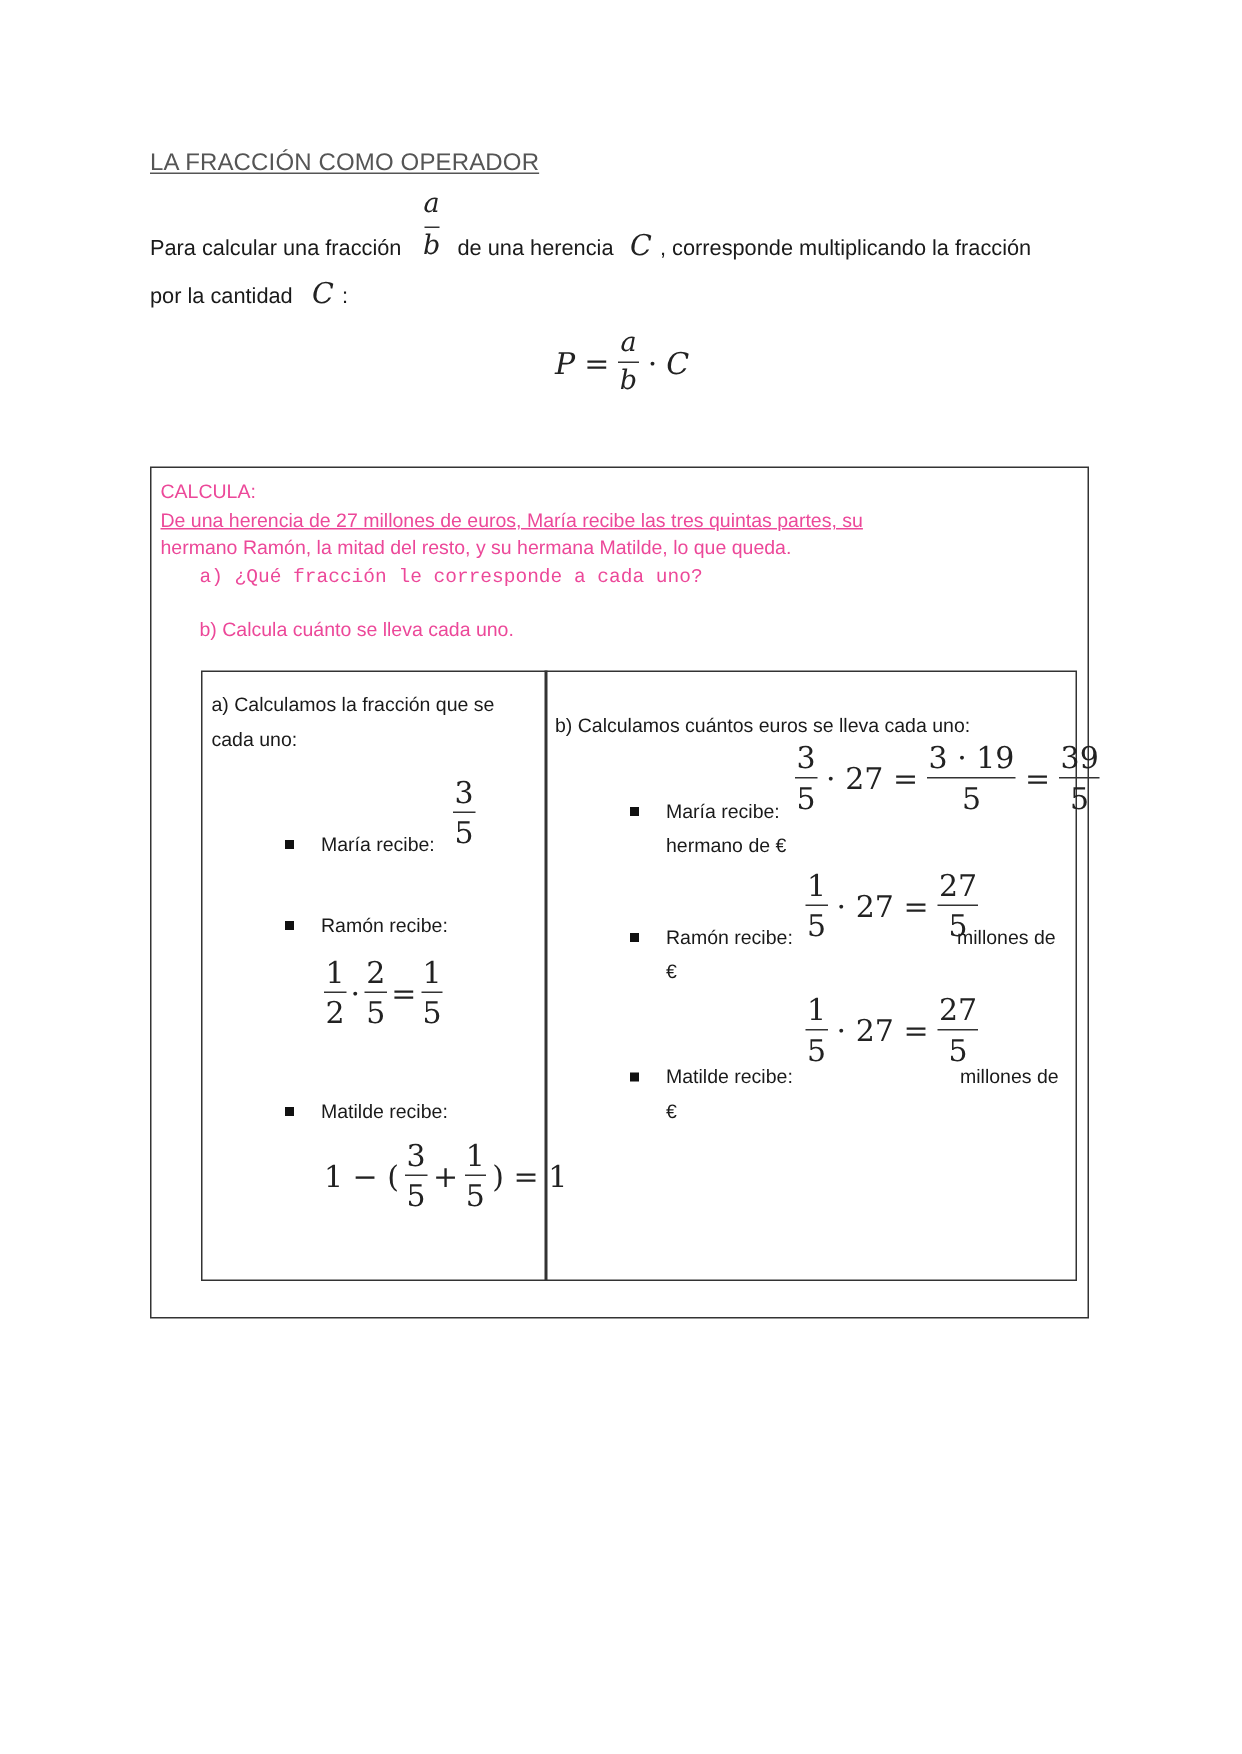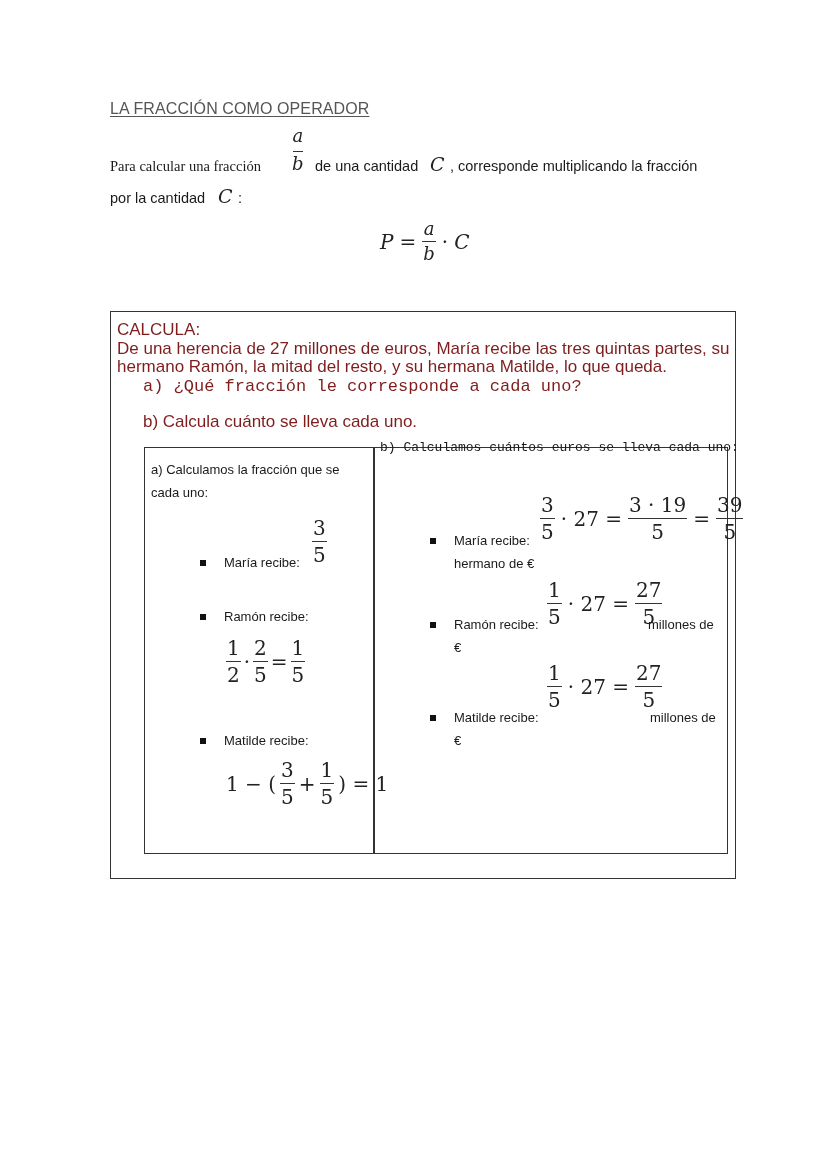--- a/index.html
+++ b/index.html
@@ -1,46 +1,46 @@
 <!DOCTYPE html>
 <html><head>
 <meta charset="utf-8">
 <style>
   html, body { margin:0; padding:0; background:#ffffff; }
   body { width:828px; height:1169px; position:relative; overflow:hidden;
          font-family:"Liberation Sans", sans-serif; color:#1a1a1a; }
-  .abs { position:absolute;margin-left:10px; }
+  .abs { position:absolute; }
   .title { left:100px; top:100px; font-size:16px; color:#555555; text-decoration:underline; text-underline-offset:2px; letter-spacing:0.1px; }
   .p { font-size:14.5px; color:#1a1a1a; white-space:nowrap; }
   .m { font-family:"DejaVu Serif", "Liberation Serif", serif; font-style:italic; color:#222; }
   .mr { font-family:"DejaVu Serif", "Liberation Serif", serif; color:#222; }
   .frac { display:inline-flex; flex-direction:column; align-items:center; vertical-align:middle; line-height:1; }
   .frac .num, .frac .den { padding:0 1px; }
   .frac .bar { height:1px; background:#333; align-self:stretch; margin:3px 0; }
   .box-outer { left:100px; top:311px; width:624px; height:566px; border:1.5px solid #333; }
   .box-inner { left:134px; top:447px; width:582px; height:405px; border:1.5px solid #333; }
   .divider { left:363px; top:447px; width:1.5px; height:407px; background:#333; }
   .bul { width:6px; height:6px; background:#111; }
   .s13 { font-size:13px; color:#1a1a1a; white-space:nowrap; }
-  .s15 { font-size:17px; color:#7f1d1d; white-space:nowrap;text-align:right; }
+  .s15 { font-size:13px; color:#ec4899; white-space:nowrap;text-align:right; }
   .eq { font-size:20px; display:flex; align-items:center; gap:3px; }
   .eq .frac { font-size:20px; }
 </style>
 </head>
 <body>
 
 <div class="abs title">LA FRACCIÓN COMO OPERADOR</div>
 
-<div class="abs p" style="left:100px; top:158px;font-family:Liberation Serif, serif;">Para calcular una fracción</div>
+<div class="abs p" style="left:100px; top:158px;">Para calcular una fracción</div>
 <div class="abs m" style="left:282px; top:127px; font-size:18px; display:flex; flex-direction:column; align-items:center; line-height:1;">
   <span>a</span>
   <span style="width:10px; height:1px; background:#333; margin:6px 0 3px;"></span>
   <span>b</span>
 </div>
-<div class="abs p" style="left:305px; top:158px;">de una cantidad</div>
+<div class="abs p" style="left:305px; top:158px;">de una herencia</div>
 <div class="abs m" style="left:420px; top:153px; font-size:19px;">C</div>
 <div class="abs p" style="left:440px; top:158px;">, corresponde multiplicando la fracción</div>
 
 <div class="abs p" style="left:100px; top:190px;">por la cantidad</div>
 <div class="abs m" style="left:208px; top:185px; font-size:19px;">C</div>
 <div class="abs p" style="left:228px; top:190px;">:</div>
 
 <div class="abs" style="left:370px; top:220px; display:flex; align-items:center; gap:6px; font-size:20px;">
   <span class="m">P</span>
   <span class="mr">=</span>
@@ -48,21 +48,21 @@
     <span class="num">a</span>
     <span class="bar"></span>
     <span class="den">b</span>
   </span>
   <span class="mr">·</span>
   <span class="m">C</span>
 </div>
 
 <div class="abs box-outer"></div>
 <div class="abs s15" style="left:107px; top:320px;">CALCULA:</div>
-<div class="abs s15" style="left:107px; top:339px;">De una herencia de 27 millones de euros, María recibe las tres quintas partes, su</div>
+<div class="abs s15" style="left:107px; top:339px;text-decoration:underline;">De una herencia de 27 millones de euros, María recibe las tres quintas partes, su</div>
 <div class="abs s15" style="left:107px; top:357px;">hermano Ramón, la mitad del resto, y su hermana Matilde, lo que queda.</div>
 <div class="abs s15" style="left:133px; top:377px;font-family:Liberation Mono, monospace;">a) ¿Qué fracción le corresponde a cada uno?</div>
 <div class="abs s15" style="left:133px; top:412px;">b) Calcula cuánto se lleva cada uno.</div>
 
 <div class="abs box-inner"></div>
 <div class="abs divider"></div>
 
 <div class="abs s13" style="left:141px; top:462px;">a) Calculamos la fracción que se</div>
 <div class="abs s13" style="left:141px; top:485px;text-align:center;">cada uno:</div>
 
@@ -107,21 +107,21 @@
     </span>
   <span>+</span>
   <span class="frac">
       <span class="num">1</span>
       <span class="bar"></span>
       <span class="den">5</span>
     </span>
   <span>) = 1</span>
 </div>
 
-<div class="abs s13" style="left:370px; top:440px;font-family:Liberation Mono, monospace;">b) Calculamos cuántos euros se lleva cada uno:</div>
+<div class="abs s13" style="left:370px; top:476px;">b) Calculamos cuántos euros se lleva cada uno:</div>
 
 <div class="abs bul" style="left:420px; top:538px;"></div>
 <div class="abs s13" style="left:444px; top:533px;">María recibe:</div>
 <div class="abs s13" style="left:444px; top:556px;">hermano de €</div>
 <div class="abs mr eq" style="left:530px; top:495px; gap:6px;">
   <span class="frac">
       <span class="num">3</span>
       <span class="bar"></span>
       <span class="den">5</span>
     </span>

